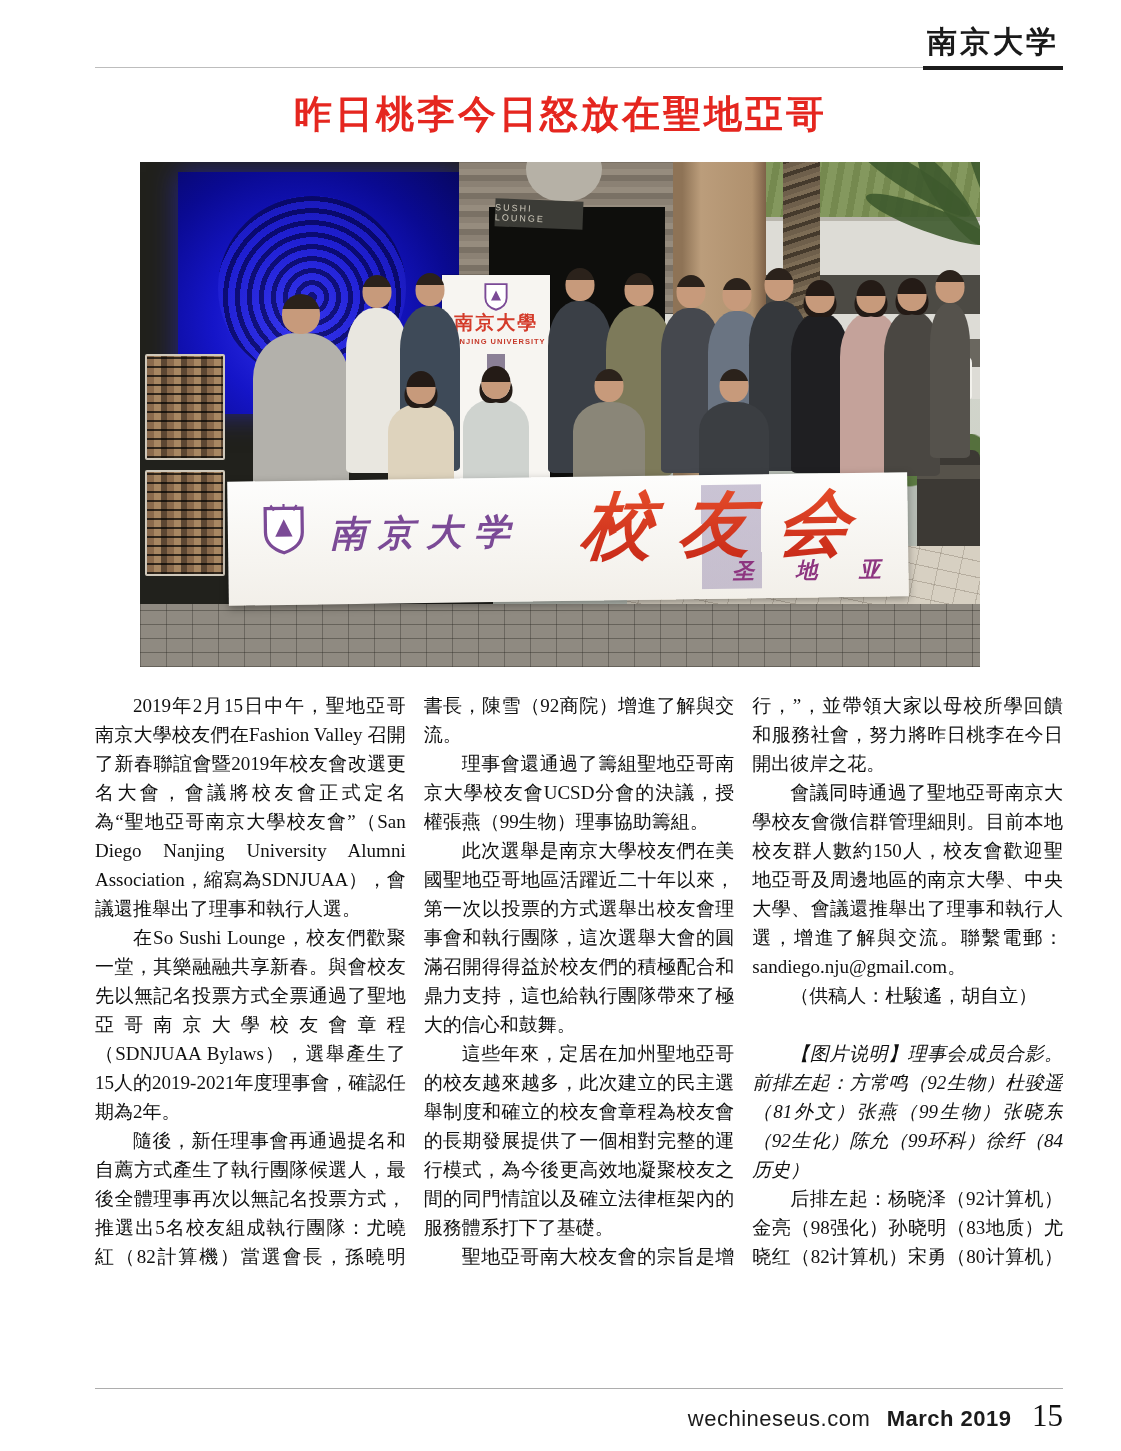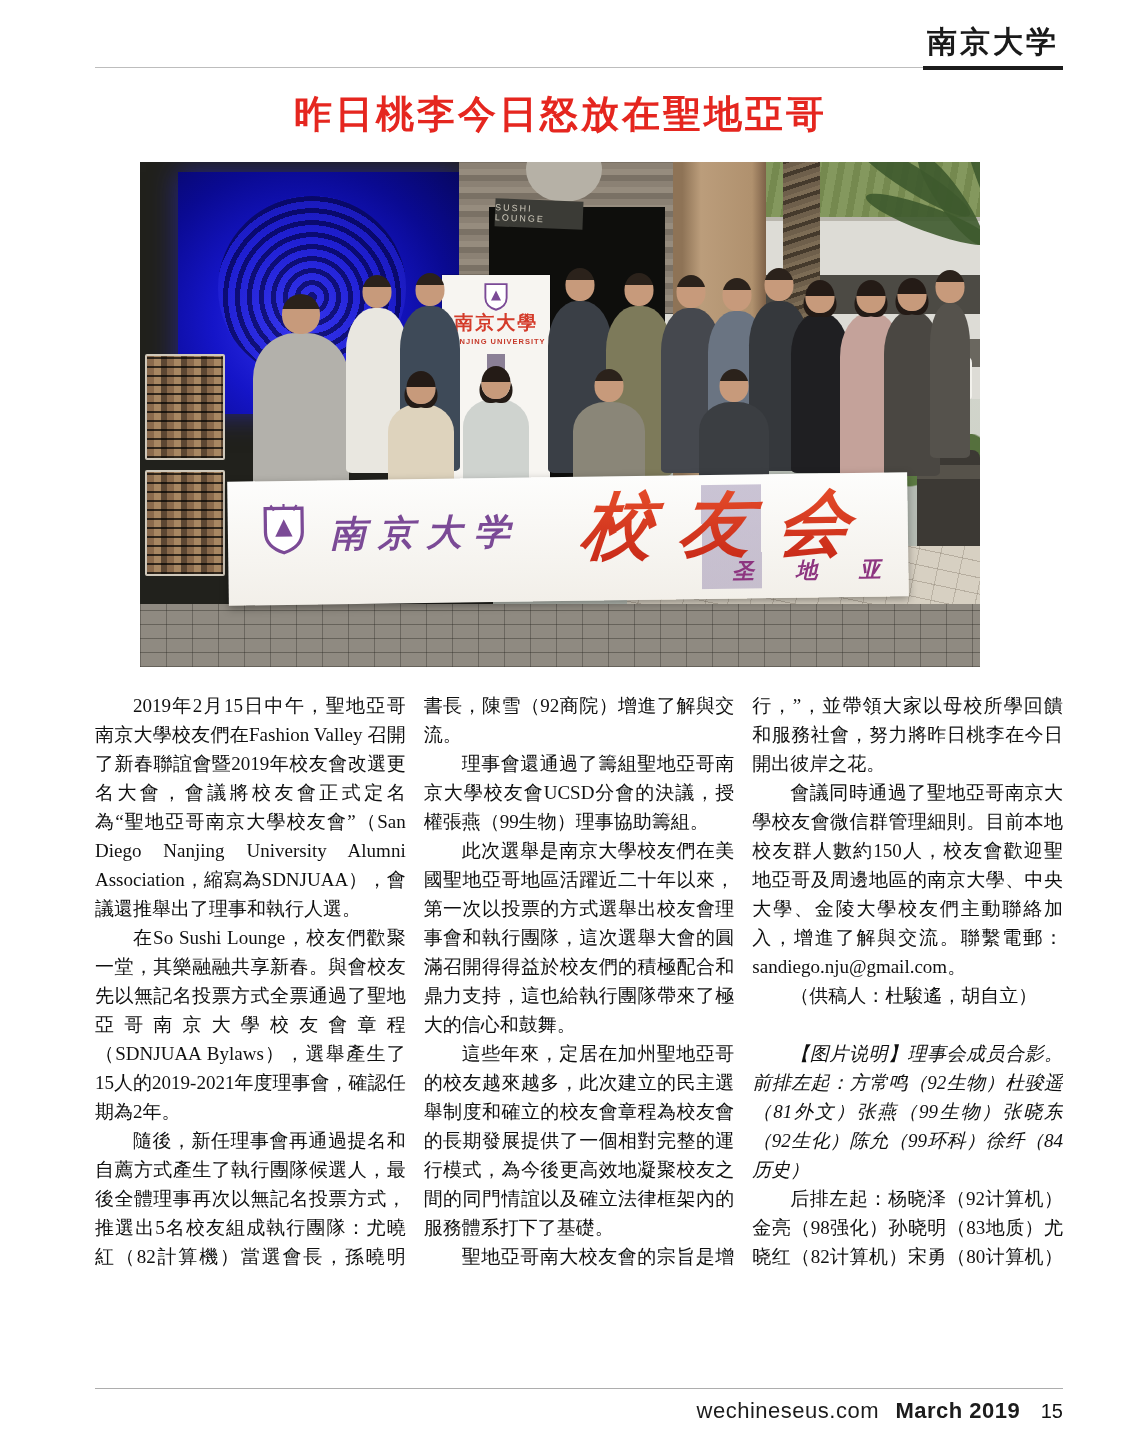--- a/index.html
+++ b/index.html
@@ -128,21 +128,21 @@
              font-size:19px; line-height:29px; text-align:justify; color:#101010; }
   .article .col { flex:1; }
   .article p { margin:0; text-indent:2em; }
   .article p.cont { text-indent:0; }
   .article p.gap-top { margin-top:29px;font-style:italic; }
 
   
   .pagefooter { position:absolute; left:95px; right:58px; top:1388px; border-top:1px solid #adadad;
                 text-align:right; font-family:"Liberation Sans",sans-serif; padding-top:9px; }
   .footer-site { font-size:22px; color:#1c1c1c; letter-spacing:.5px; }
-  .footer-num { font-size:20px; color:#111; margin-left:16px; }
+  .footer-num { font-size:31px; color:#111; margin-left:16px;font-family:Liberation Serif, serif; }
 </style>
 </head>
 <body>
 
 <div class="page">
 
   <div class="masthead">
     <span class="section-label">南京大学</span>
   </div>
 
@@ -266,21 +266,21 @@
     </div>
     <div class="col">
       <p class="cont">書長，陳雪（92商院）增進了解與交流。</p>
       <p>理事會還通過了籌組聖地亞哥南京大學校友會UCSD分會的決議，授權張燕（99生物）理事協助籌組。</p>
       <p>此次選舉是南京大學校友們在美國聖地亞哥地區活躍近二十年以來，第一次以投票的方式選舉出校友會理事會和執行團隊，這次選舉大會的圓滿召開得得益於校友們的積極配合和鼎力支持，這也給執行團隊帶來了極大的信心和鼓舞。</p>
       <p>這些年來，定居在加州聖地亞哥的校友越來越多，此次建立的民主選舉制度和確立的校友會章程為校友會的長期發展提供了一個相對完整的運行模式，為今後更高效地凝聚校友之間的同門情誼以及確立法律框架內的服務體系打下了基礎。</p>
       <p>聖地亞哥南大校友會的宗旨是增進校友間的交流與合作，南大人永遠銘記母校教誨：“誠樸雄偉，勵學敦</p>
     </div>
     <div class="col">
       <p class="cont">行，”，並帶領大家以母校所學回饋和服務社會，努力將昨日桃李在今日開出彼岸之花。</p>
-      <p>會議同時通過了聖地亞哥南京大學校友會微信群管理細則。目前本地校友群人數約150人，校友會歡迎聖地亞哥及周邊地區的南京大學、中央大學、金陵大學校友們主動聯絡加入，增進了解與交流。聯繫電郵：sandiego.nju@gmail.com。</p>
+      <p>會議同時通過了聖地亞哥南京大學校友會微信群管理細則。目前本地校友群人數約150人，校友會歡迎聖地亞哥及周邊地區的南京大學、中央大學、會議還推舉出了理事和執行人選，增進了解與交流。聯繫電郵：sandiego.nju@gmail.com。</p>
       <p>（供稿人：杜駿遙，胡自立）</p>
       <p class="gap-top">【图片说明】理事会成员合影。前排左起：方常鸣（92生物）杜骏遥（81外文）张燕（99生物）张晓东（92生化）陈允（99环科）徐纤（84历史）</p>
       <p>后排左起：杨晓泽（92计算机）金亮（98强化）孙晓明（83地质）尤晓红（82计算机）宋勇（80计算机）胡自立（88外文）童瑶（05生物）李红 （97商院）陈雪（92商院）</p>
     </div>
   </div>
 
   <div class="pagefooter">
     <span class="footer-site">wechineseus.com</span>
     <span class="footer-site" style="margin-left:12px;font-weight:bold;">March 2019</span>
     <span class="footer-num">15</span>

